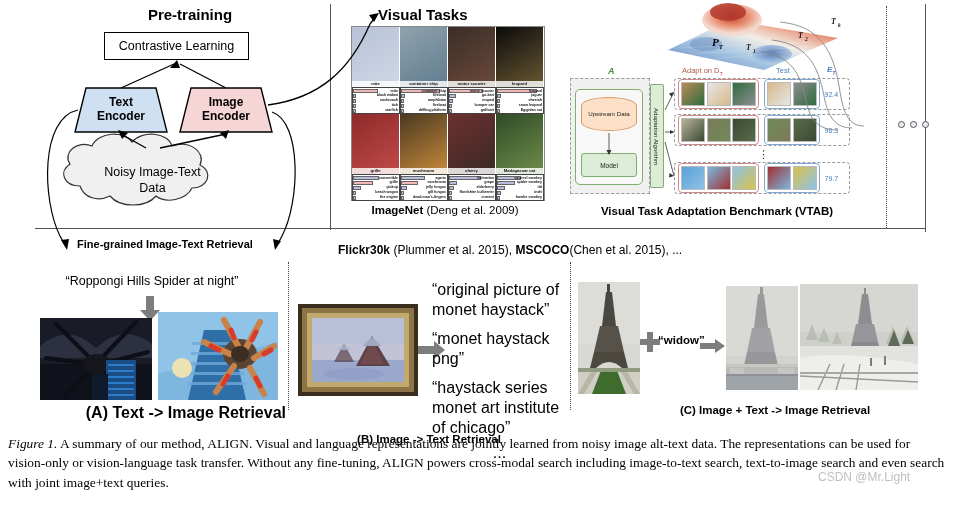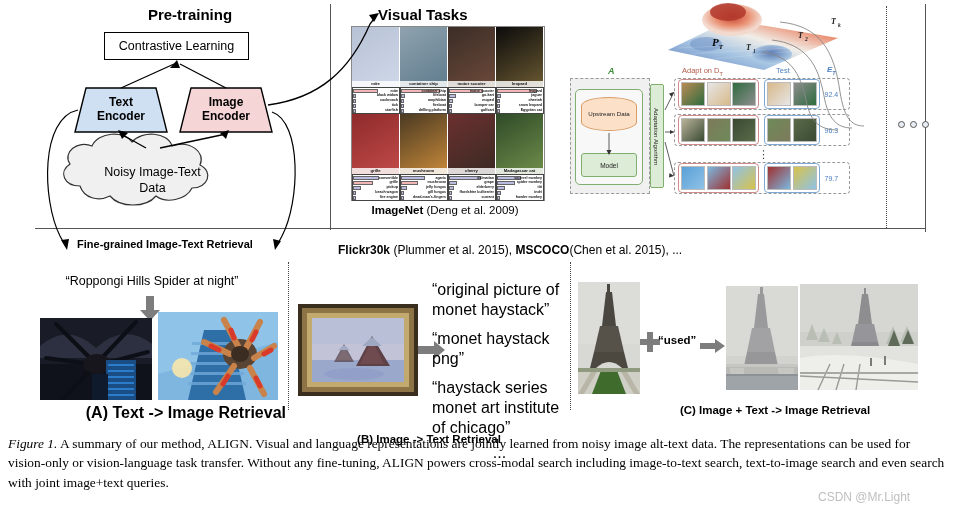--- a/index.html
+++ b/index.html
@@ -256,21 +256,21 @@
 
   
   #figure-caption {
     left: 8px; top: 434px; width: 940px;
     font-family: "Liberation Serif", serif;
     font-size: 13.4px; line-height: 1.45; text-align: left;
   }
   #figure-caption .fignum { font-style: italic; }
   #watermark {
     left: 818px; top: 470px;
-    font-size: 12px; color: #bfbfbf; margin-top: 20px;
+    font-size: 12px; color: #bfbfbf;
   }
 
   
   #overlay { left: 0; top: 0; width: 958px; height: 505px; pointer-events: none; }
 </style>
 </head>
 <body>
 
 <div class="abs" id="hrule-top"></div>
 <div class="abs dotted-v" id="vrule-left"></div>
@@ -611,20 +611,21 @@
         <path d="M95 62 L104 62"></path>
         <path d="M95 72 L104 106"></path>
     </g>
     <polygon points="104,22 99,23.5 101.5,27" fill="#333"></polygon>
     <polygon points="104,62 100,60 100,64" fill="#333"></polygon>
     <polygon points="104,106 99.5,103 99,107.5" fill="#333"></polygon>
   </svg>
 </div>
 
 <div class="abs" id="vtab-caption">
+  <div><b>Visual Task Adaptation Benchmark (VTAB)</b></div>
 </div>
 
 <div class="abs dotted-v" id="vtab-dotted-sep"></div>
 <div class="abs" id="ooo">
   <span class="ring"></span><span class="ring"></span><span class="ring"></span>
 </div>
 
 <div class="abs" id="flickr-line">
   <b>Flickr30k</b>
   <span>(Plummer et al. 2015),</span>
@@ -748,21 +749,21 @@
     <polygon points="0,112 14,88 20,88 6,112" fill="#b9b6a8"></polygon>
     <polygon points="62,112 48,88 42,88 56,112" fill="#b9b6a8"></polygon>
     <rect x="0" y="86" width="62" height="4" fill="#8f9a7e"></rect>
   </svg>
 </div>
 <div class="abs" id="plus-c">
   <svg width="20" height="20" viewBox="0 0 20 20">
     <polygon points="7,0 13,0 13,7 20,7 20,13 13,13 13,20 7,20 7,13 0,13 0,7 7,7" fill="#7d7d7d"></polygon>
   </svg>
 </div>
-<div class="abs" id="snow-text">“used”</div>
+<div class="abs" id="snow-text">“widow”</div>
 <div class="abs" id="arrow-c">
   <svg width="26" height="16" viewBox="0 0 26 16">
     <polygon points="0,5 15,5 15,1 25,8 15,15 15,11 0,11" fill="#7d7d7d"></polygon>
   </svg>
 </div>
 <div class="abs" id="imgC1">
   <svg width="72" height="104" viewBox="0 0 72 104">
     <rect width="72" height="104" fill="#d2d2cf"></rect>
     <rect width="72" height="70" fill="#d9d9d6"></rect>
     <polygon points="32,8 38,8 42,42 28,42" fill="#9a9a9c"></polygon>

